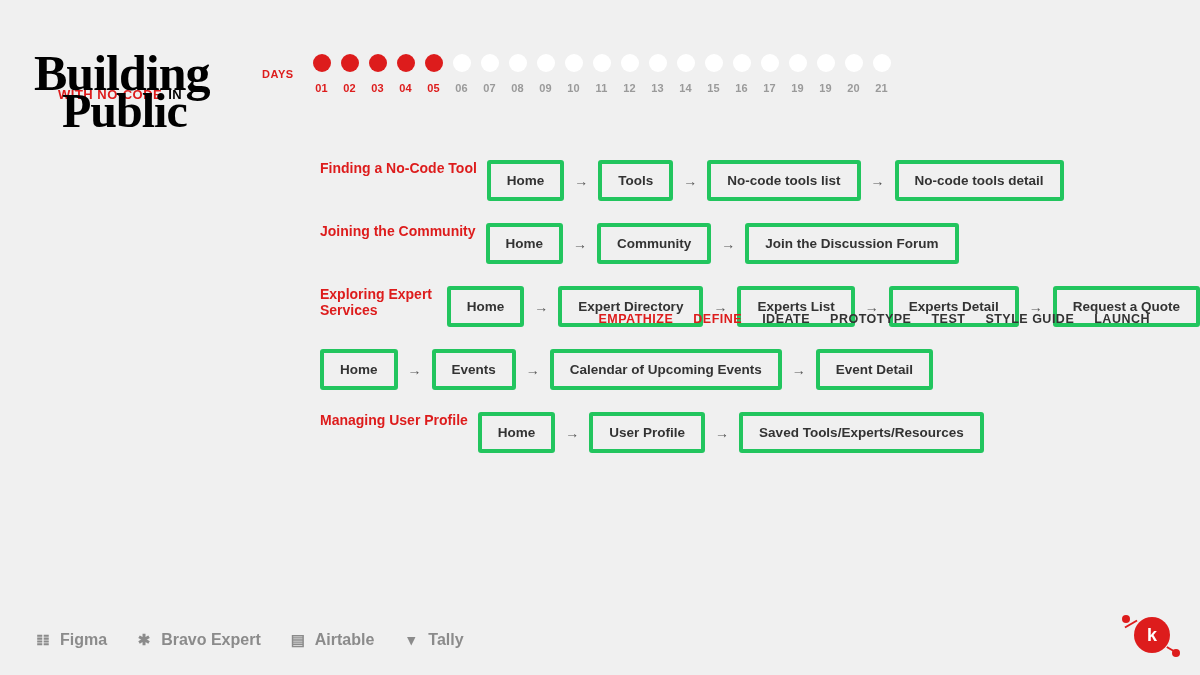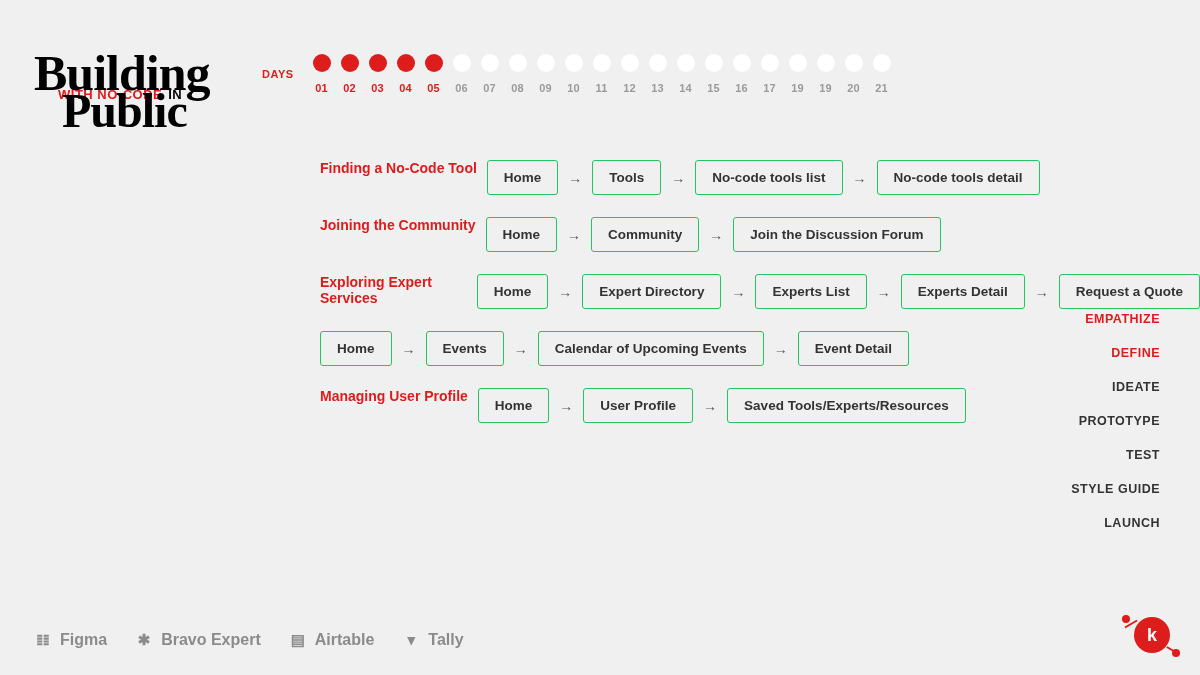--- a/index.html
+++ b/index.html
@@ -110,42 +110,42 @@
     font-size: 14px;
     font-weight: 700;
     color: #dd1c1c;
   }
   .flow-steps {
     display: flex;
     align-items: center;
     gap: 10px;
   }
   .step {
-    border: 1px solid #22c55e;
+    border: 4px solid #22c55e;
     background: #f0f0f0;
     padding: 9px 16px;
     font-size: 13.5px;
     font-weight: 600;
     border-radius: 3px;
     color: #333;
     white-space: nowrap;
   }
   .arrow {
     font-size: 14px;
     color: #555;
     font-weight: 600;
   }
 
   
   .right-nav {
     position: absolute;
-    right: 40px;
+    right: 50px;
     top: 312px;
     display: flex;
-    flex-direction: column;
+    flex-direction: row;
     align-items: flex-end;
     gap: 20px;
   }
   .right-nav .item {
     font-size: 12.5px;
     font-weight: 800;
     letter-spacing: 0.5px;
     color: #333;
   }
   .right-nav .item.active { color: #dd1c1c; }

